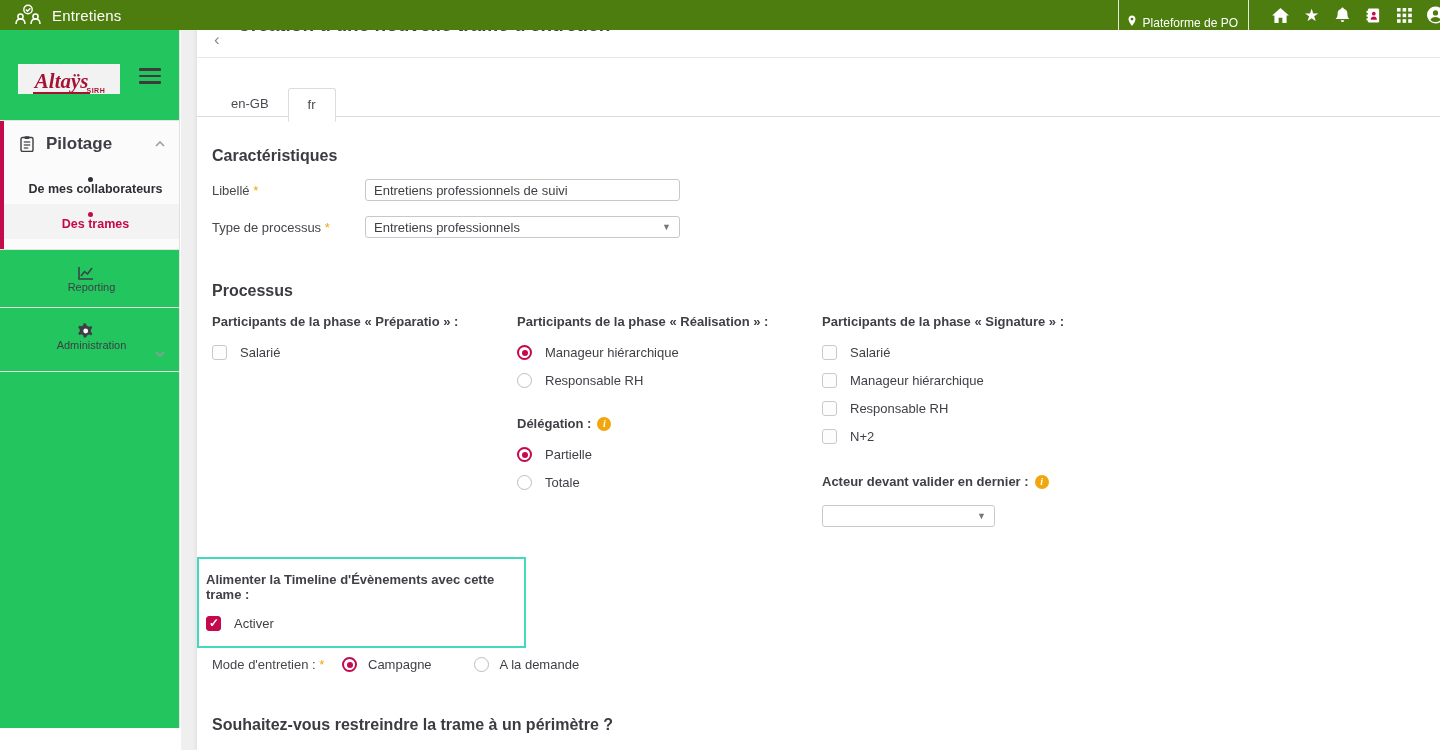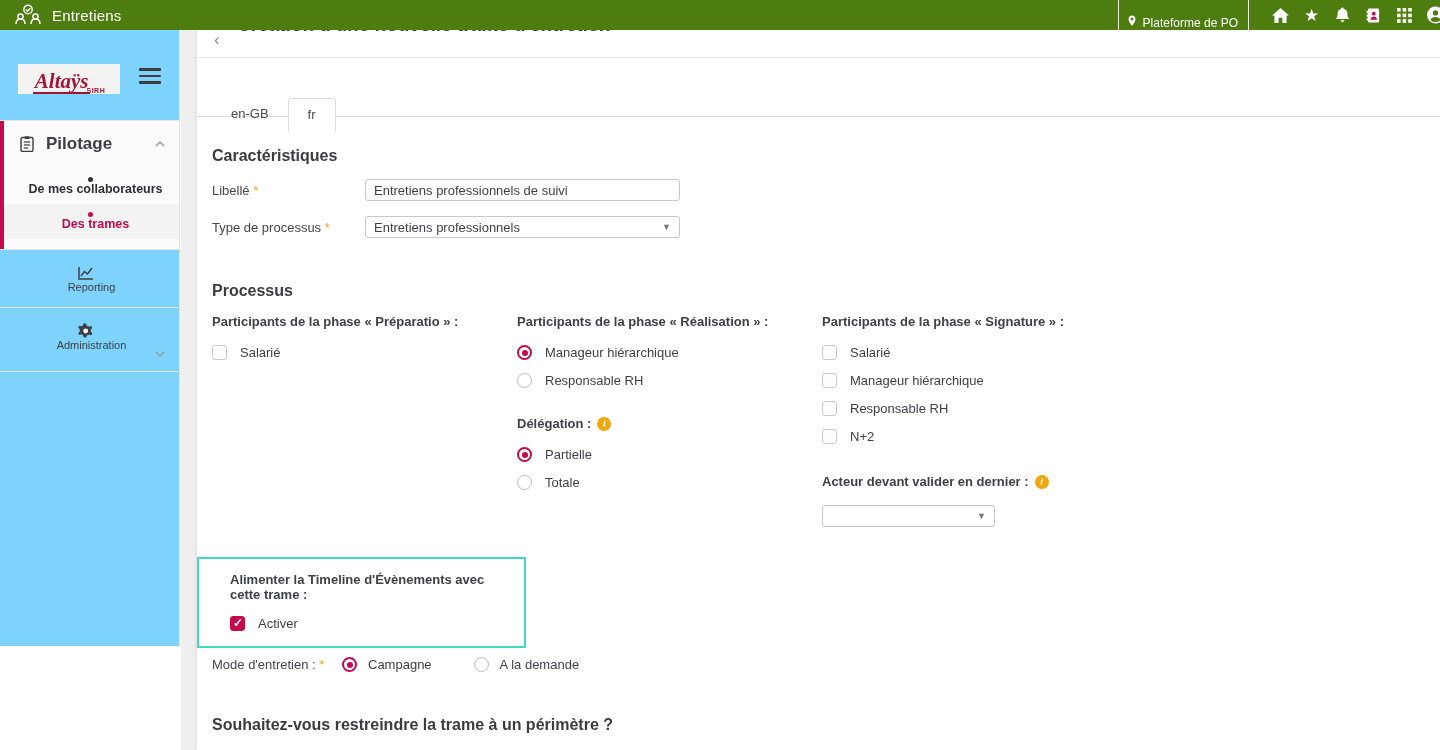--- a/index.html
+++ b/index.html
@@ -15,21 +15,21 @@
   .topbar-right { margin-left:auto; display:flex; align-items:center; gap:0; }
   .platform-btn { display:flex; align-items:center; gap:6px; border:1px solid rgba(255,255,255,.85);
                   border-radius:4px; color:#fff; font-size:12px; padding:19px 10px 4px 8px; margin-right:16px;
                   background:transparent; cursor:pointer; }
   .tb-icon { width:17px; height:17px; display:flex; align-items:center; justify-content:center; margin:0 7px; }
   .tb-icon svg { display:block; }
   .star-glyph { color:#fff; font-size:17px; line-height:17px; }
   .account-wrap { margin-right:-4px; }
 
   
-  .sidebar { position:absolute; left:0; top:30px; width:180px; height:616px; background:#7dd3fc;
+  .sidebar { position:absolute; left:0; top:30px; width:180px; height:698px; background:#22c55e;
              border-right:1px solid #e0e0e0; z-index:10; }
   .gutter { position:absolute; left:181px; top:30px; width:16px; height:720px; background:#efefef; }
   .logo-row { height:90px; position:relative; }
   .logo-box { position:absolute; left:18px; top:34px; width:102px; height:30px; background:#f2f2f2;
               display:flex; align-items:flex-end; justify-content:center; }
   .logo-script { font-family:"Liberation Serif", serif; font-style:italic; font-weight:bold;
                  color:#A51234; font-size:21px; line-height:20px; border-bottom:2px solid #A51234; padding:0 2px 1px 2px; }
   .logo-sub { font-size:7px; font-weight:bold; color:#A51234; letter-spacing:.5px; margin-left:-4px; }
   .hamburger { position:absolute; right:18px; top:38px; width:22px; height:16px; cursor:pointer; }
   .hamburger span { display:block; height:2.5px; background:#3c3c3c; border-radius:1px; margin-bottom:4px; }
@@ -54,21 +54,21 @@
   .nav-end { border-top:1px solid #e3e3e3; }
 
   
   .main { position:absolute; left:197px; top:30px; width:1243px; height:720px; background:#fff;
           box-shadow:-2px 0 3px rgba(0,0,0,.05); }
   .page-header { height:28px; overflow:hidden; position:relative; border-bottom:1px solid #e8e8e8; }
   .back-arrow { position:absolute; left:17px; top:0px; color:#8a8a92; font-size:17px; cursor:pointer; }
   .page-title { position:absolute; left:40px; top:-16px; margin:0; font-size:19px; font-weight:bold; color:#3f3f46; white-space:nowrap; }
 
   .tabs-bar { margin-top:24px; border-bottom:1px solid #dcdcdc; padding-left:15px; display:flex; }
-  .tab { padding:8px 19px 9px 19px; font-size:13px; color:#4a4a50; cursor:pointer; position:relative; top:16px; }
+  .tab { padding:8px 19px 9px 19px; font-size:13px; color:#4a4a50; cursor:pointer; position:relative; top:6px; }
   .tab.active { background:#fff; border:1px solid #dcdcdc; border-bottom:1px solid #fff; border-radius:3px 3px 0 0; }
 
   .content { padding:0 0 0 15px; }
   .sec-heading { font-size:16px; font-weight:bold; color:#3b3b41; margin:30px 0 14px 0; }
   .form-row { display:flex; align-items:center; margin-bottom:15px; }
   .form-label { width:153px; font-size:13px; color:#46464c; flex:0 0 auto; }
   .req { color:#F2A60D; }
   .text-input { width:315px; height:22px; border:1px solid #c8c8c8; border-radius:3px; padding:2px 8px;
                 font-size:13px; color:#3f3f46; font-family:"Liberation Sans", sans-serif; }
   .select { width:315px; height:22px; border:1px solid #c8c8c8; border-radius:3px; padding:2px 8px;
@@ -89,21 +89,21 @@
   .rad { width:15px; height:15px; border:1px solid #bdbdbd; border-radius:50%; background:#fff; flex:0 0 auto; position:relative; }
   .rad.sel { border:2px solid #C4094C; }
   .rad.sel::after { content:""; position:absolute; left:2.5px; top:2.5px; width:6px; height:6px; border-radius:50%; background:#C4094C; }
 
   .sub-label { font-size:13px; font-weight:bold; color:#3f3f46; margin:28px 0 16px 0; display:flex; align-items:center; }
   .info-i { display:inline-flex; width:14px; height:14px; border-radius:50%; background:#F2A60D; color:#fff;
             font-size:10px; font-style:italic; font-weight:bold; align-items:center; justify-content:center;
             margin-left:6px; font-family:"Liberation Serif", serif; }
   .info-i::after { content:"i"; }
 
-  .timeline-box { border:2px solid #42D9C1; width:329px; margin:30px 0 9px -15px; padding:13px 15px 15px 31px; }
+  .timeline-box { border:2px solid #42D9C1; width:329px; margin:30px 0 9px -15px; padding:13px 15px 15px 7px; }
   .timeline-box .tl-label { font-size:13px; font-weight:bold; color:#3f3f46; margin-bottom:14px; }
 
   .mode-row { display:flex; align-items:center; margin-top:6px; }
   .mode-row .form-label { width:130px; }
   .mode-opt { display:flex; align-items:center; margin-right:42px; }
   .mode-opt .opt-label { margin-left:11px; }
 
   .peri-heading { font-size:16px; font-weight:bold; color:#3b3b41; margin:44px 0 18px 0; }
 </style>
 </head>

